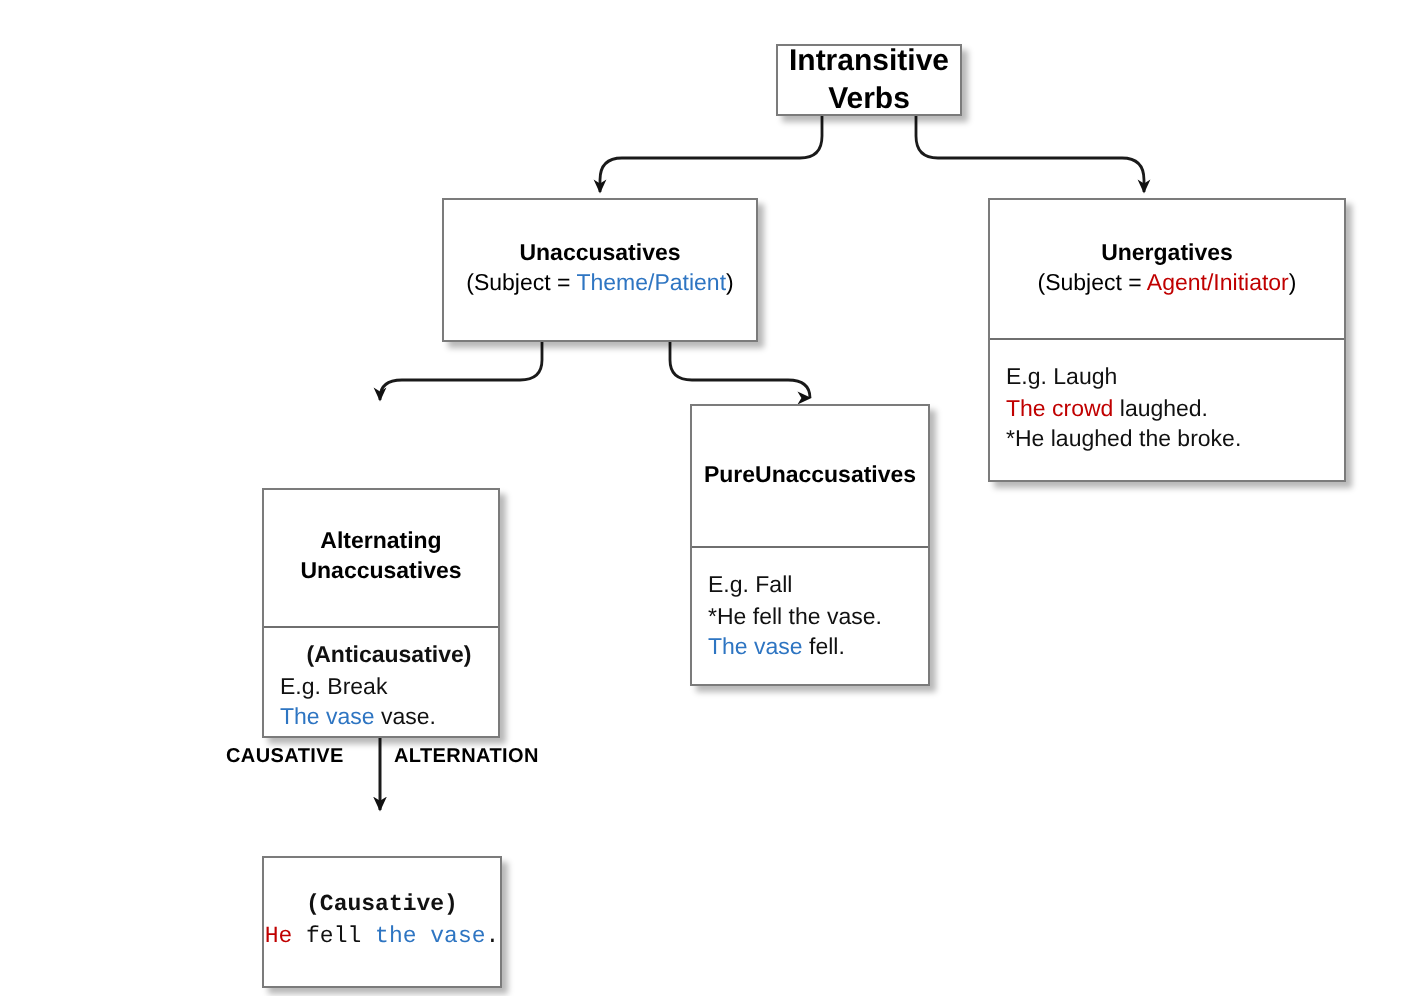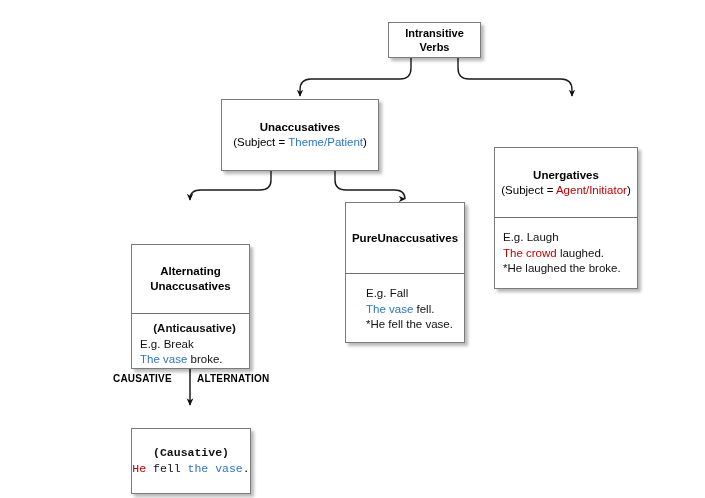--- a/index.html
+++ b/index.html
@@ -59,32 +59,32 @@
     display: block;
   }
   .blue { color: #2e75c2; }
   .red  { color: #c00000; }
 
   
   #node-intransitive {
     left: 388px; top: 22px; width: 93px; height: 36px;
     display: flex; align-items: center; justify-content: center;
   }
-  #node-intransitive .head { font-size: 11px; }
+  #node-intransitive .head { font-size: 15px; }
 
   #node-unaccusatives {
     left: 221px; top: 99px; width: 158px; height: 72px;
     display: flex; align-items: center; justify-content: center;
   }
   #node-unaccusatives .head { font-size: 11.5px; }
   #node-unaccusatives .head .sub { font-size: 11.5px; }
 
   #node-unergatives {
-    left: 494px; top: 99px; width: 144px; height: 142px;
-    display: flex; flex-direction: column; margin-top: 48px;
+    left: 494px; top: 99px; width: 179px; height: 142px;
+    display: flex; flex-direction: column;
   }
   #node-unergatives .head {
     height: 69px; display: flex; flex-direction: column;
     align-items: center; justify-content: center; font-size: 11.5px;
   }
   #node-unergatives .body { padding: 12px 0 0 8px; font-size: 11.5px; flex: 1; }
 
   #node-alternating {
     left: 131px; top: 203px; width: 119px; height: 125px;
     display: flex; flex-direction: column; margin-top: 41px;
@@ -96,21 +96,21 @@
   #node-alternating .body { padding: 7px 0 0 8px; font-size: 11.5px; flex: 1; }
 
   #node-pure {
     left: 345px; top: 202px; width: 120px; height: 141px;
     display: flex; flex-direction: column;
   }
   #node-pure .head {
     height: 70px; display: flex; flex-direction: row;
     align-items: center; justify-content: center; font-size: 11.5px;
   }
-  #node-pure .body { padding: 12px 0 0 8px; font-size: 11.5px; flex: 1; margin-left: 12px; }
+  #node-pure .body { padding: 12px 0 0 8px; font-size: 11.5px; flex: 1; }
 
   #node-causative {
     left: 131px; top: 428px; width: 120px; height: 66px;
     display: flex; align-items: center; justify-content: center; font-family: Liberation Mono, monospace;
   }
   #node-causative .body { font-size: 11.5px; text-align: center; width: 100%; }
 
   .alt-label {
     position: absolute;
     font-size: 10px;
@@ -178,34 +178,34 @@
 
   <div class="node" id="node-alternating">
     <div class="head">
       <span>Alternating</span>
       <span>Unaccusatives</span>
     </div>
     <div class="divider"></div>
     <div class="body">
       <span class="ctr">(Anticausative)</span>
       <div>E.g. Break</div>
-      <div><span class="blue">The vase</span><span> broke.</span></div>
+      <div><span class="blue">The vase</span><span> vase.</span></div>
     </div>
   </div>
 
   <div class="node" id="node-pure">
     <div class="head">
       <span>Pure</span>
       <span>Unaccusatives</span>
     </div>
     <div class="divider"></div>
     <div class="body">
       <div>E.g. Fall</div>
+      <div>*He fell the vase.</div>
       <div><span class="blue">The vase</span><span> fell.</span></div>
-      <div>*He fell the vase.</div>
     </div>
   </div>
 
   <div class="node" id="node-causative">
     <div class="body">
       <span class="ctr">(Causative)</span>
       <div><span class="red">He</span><span> fell </span><span class="blue">the vase</span><span>.</span></div>
     </div>
   </div>
 

